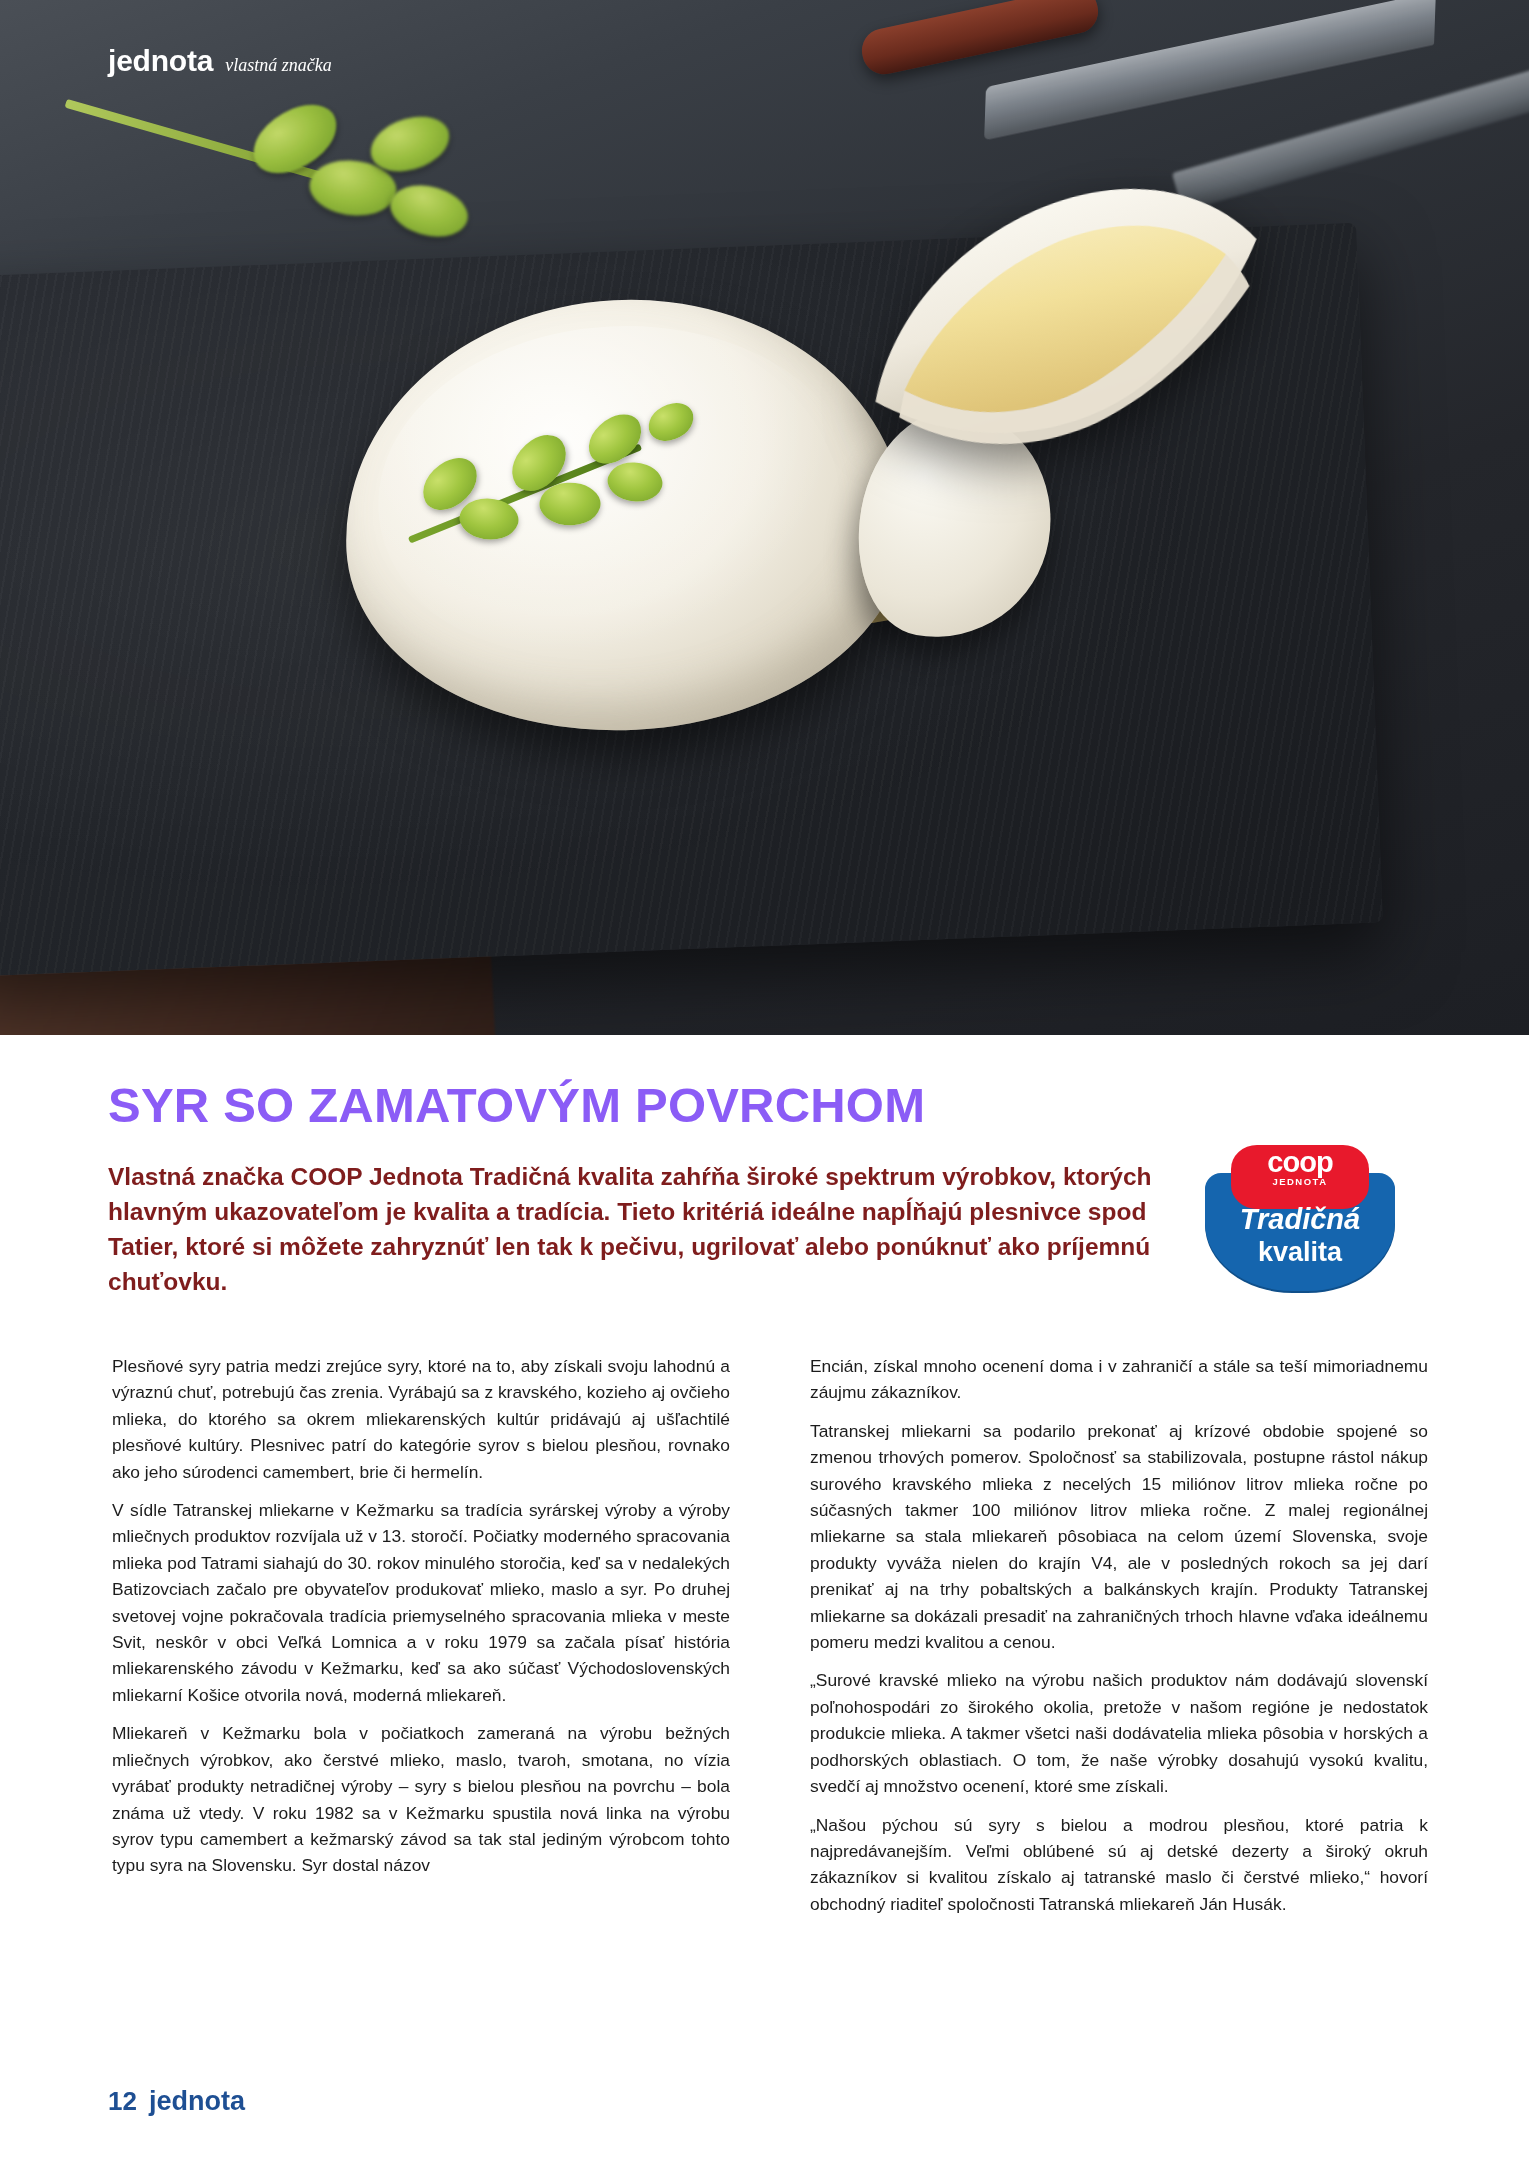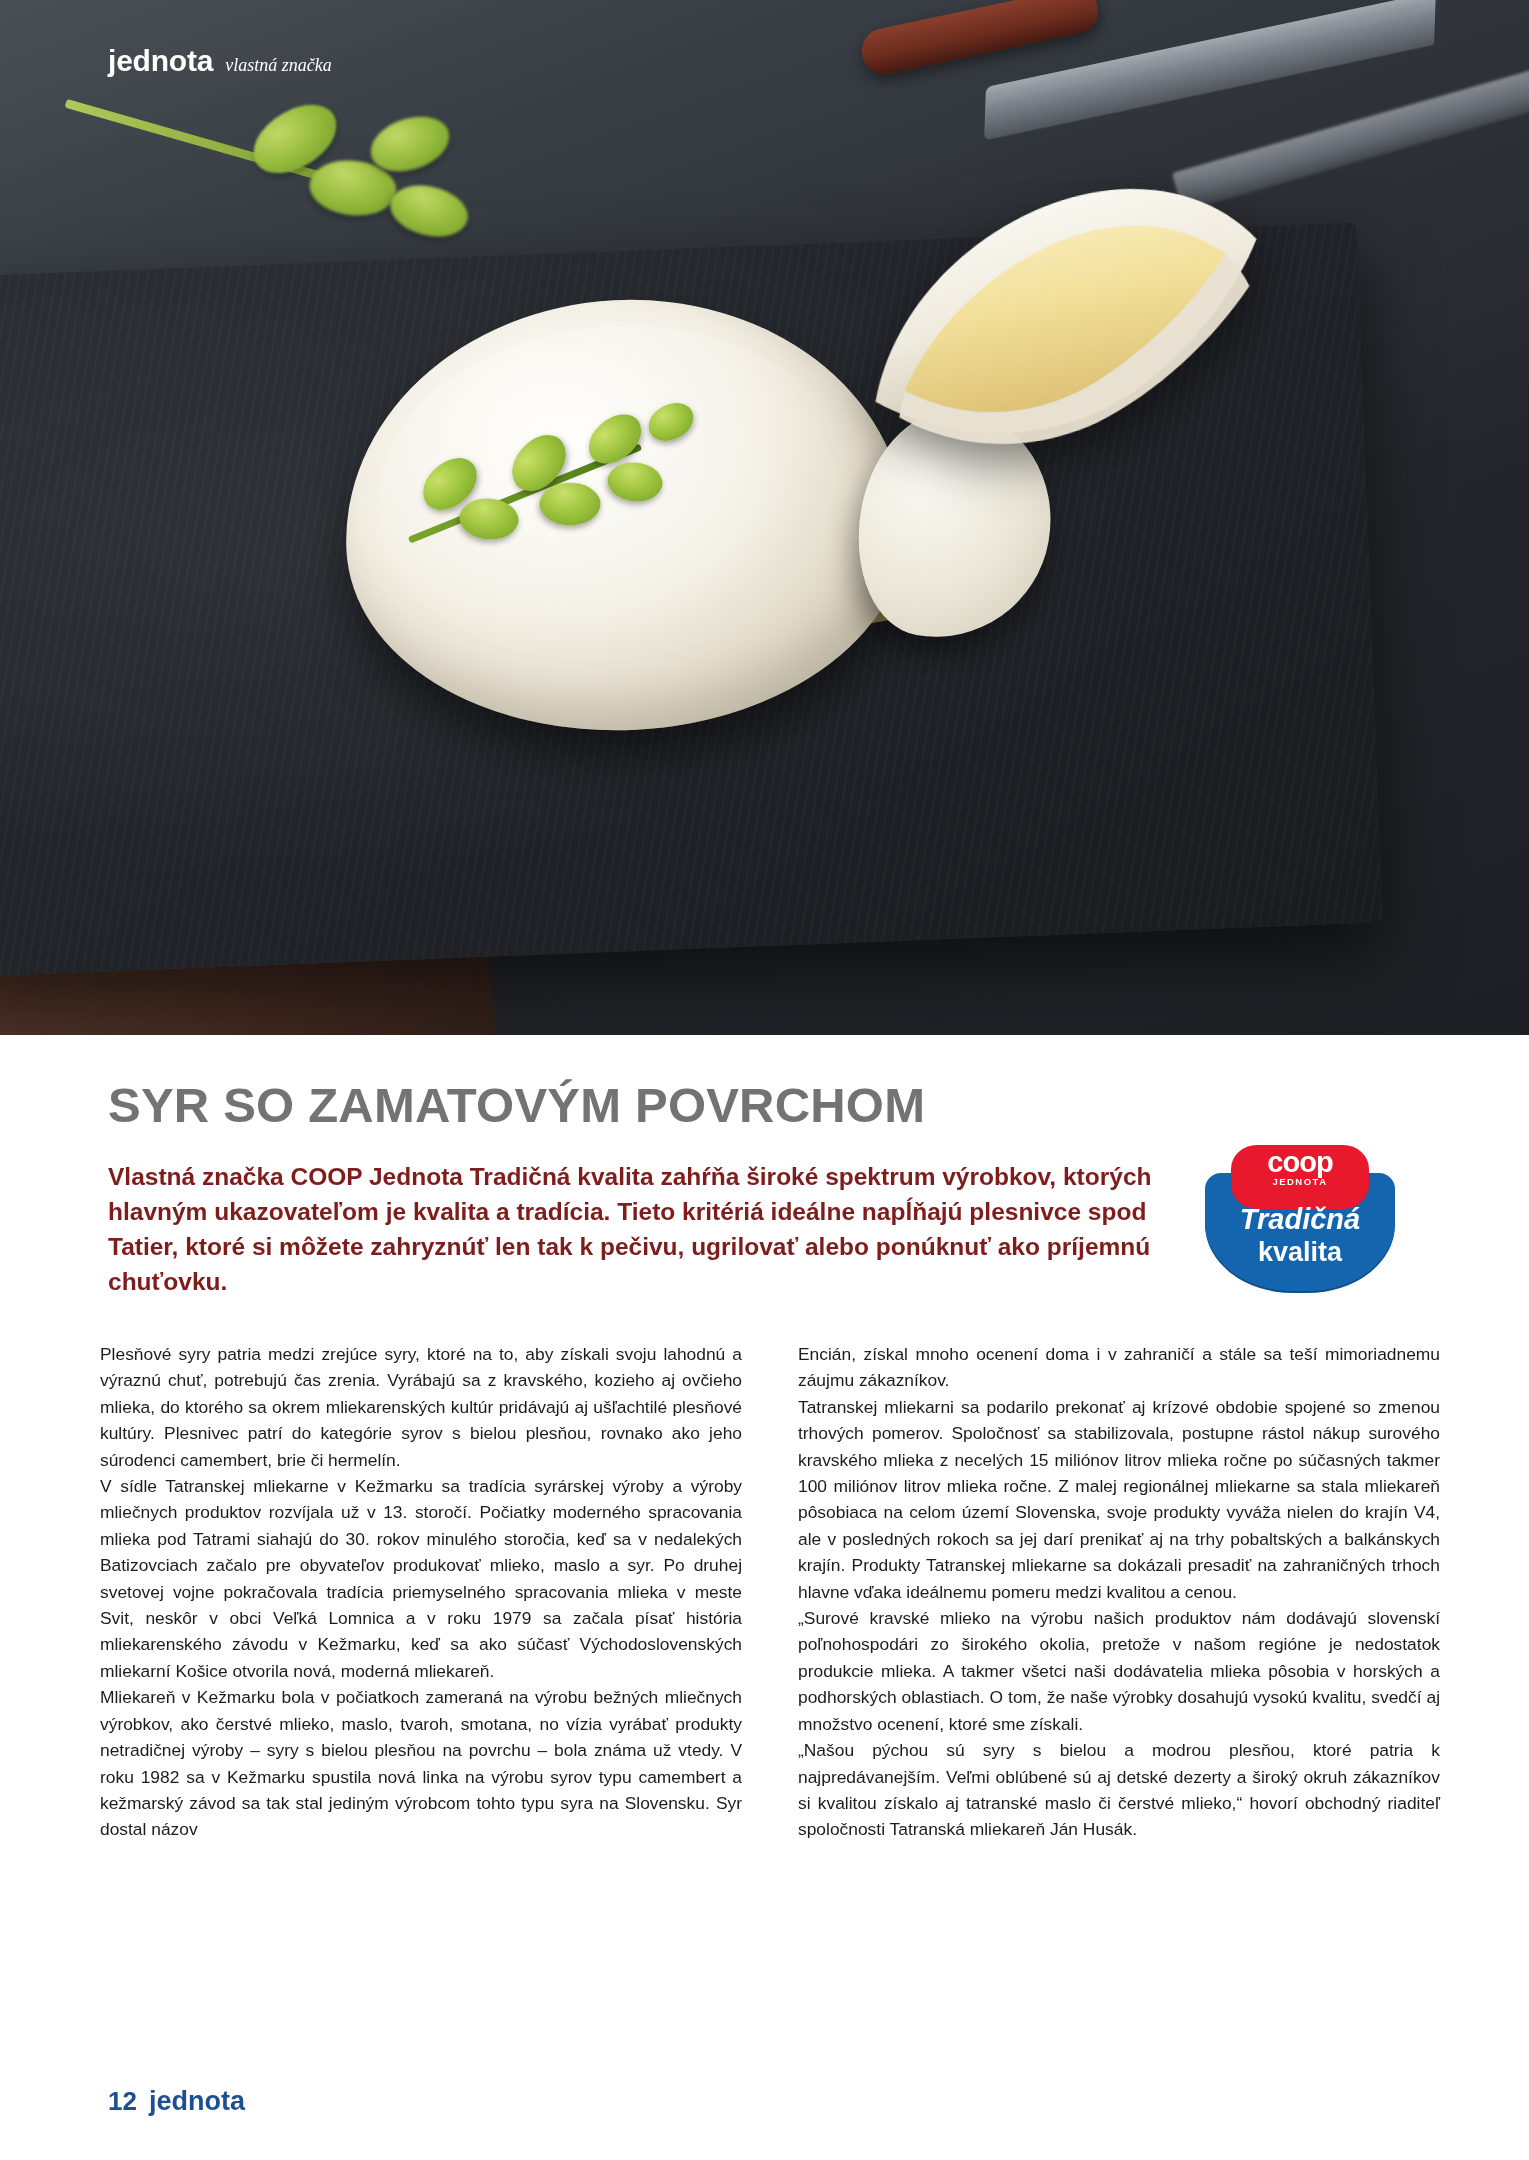--- a/index.html
+++ b/index.html
@@ -205,21 +205,21 @@
     width: 1529px;
     height: 1125px;
     background: #ffffff;
   }
   .headline {
     position: absolute;
     left: 108px;
     top: 42px;
     font-size: 49px;
     font-weight: bold;
-    color: #737373;
+    color: #8b5cf6;
     letter-spacing: 0.2px;
   }
   .lede {
     position: absolute;
     left: 108px;
     top: 124px;
     width: 1090px;
     font-size: 24.5px;
     line-height: 35px;
     font-weight: bold;
@@ -302,21 +302,21 @@
     gap: 56px;
   }
   .col {
     width: 642px;
     font-size: 17.4px;
     line-height: 26.4px;
     text-align: justify;
     color: #1c1c1c;
   }
   .col p {
-    margin: 0;
+    margin: 12px;
   }
 
   
   .footer {
     position: absolute;
     left: 0;
     top: 2074px;
     width: 1529px;
     height: 86px;
     padding-left: 40px;

